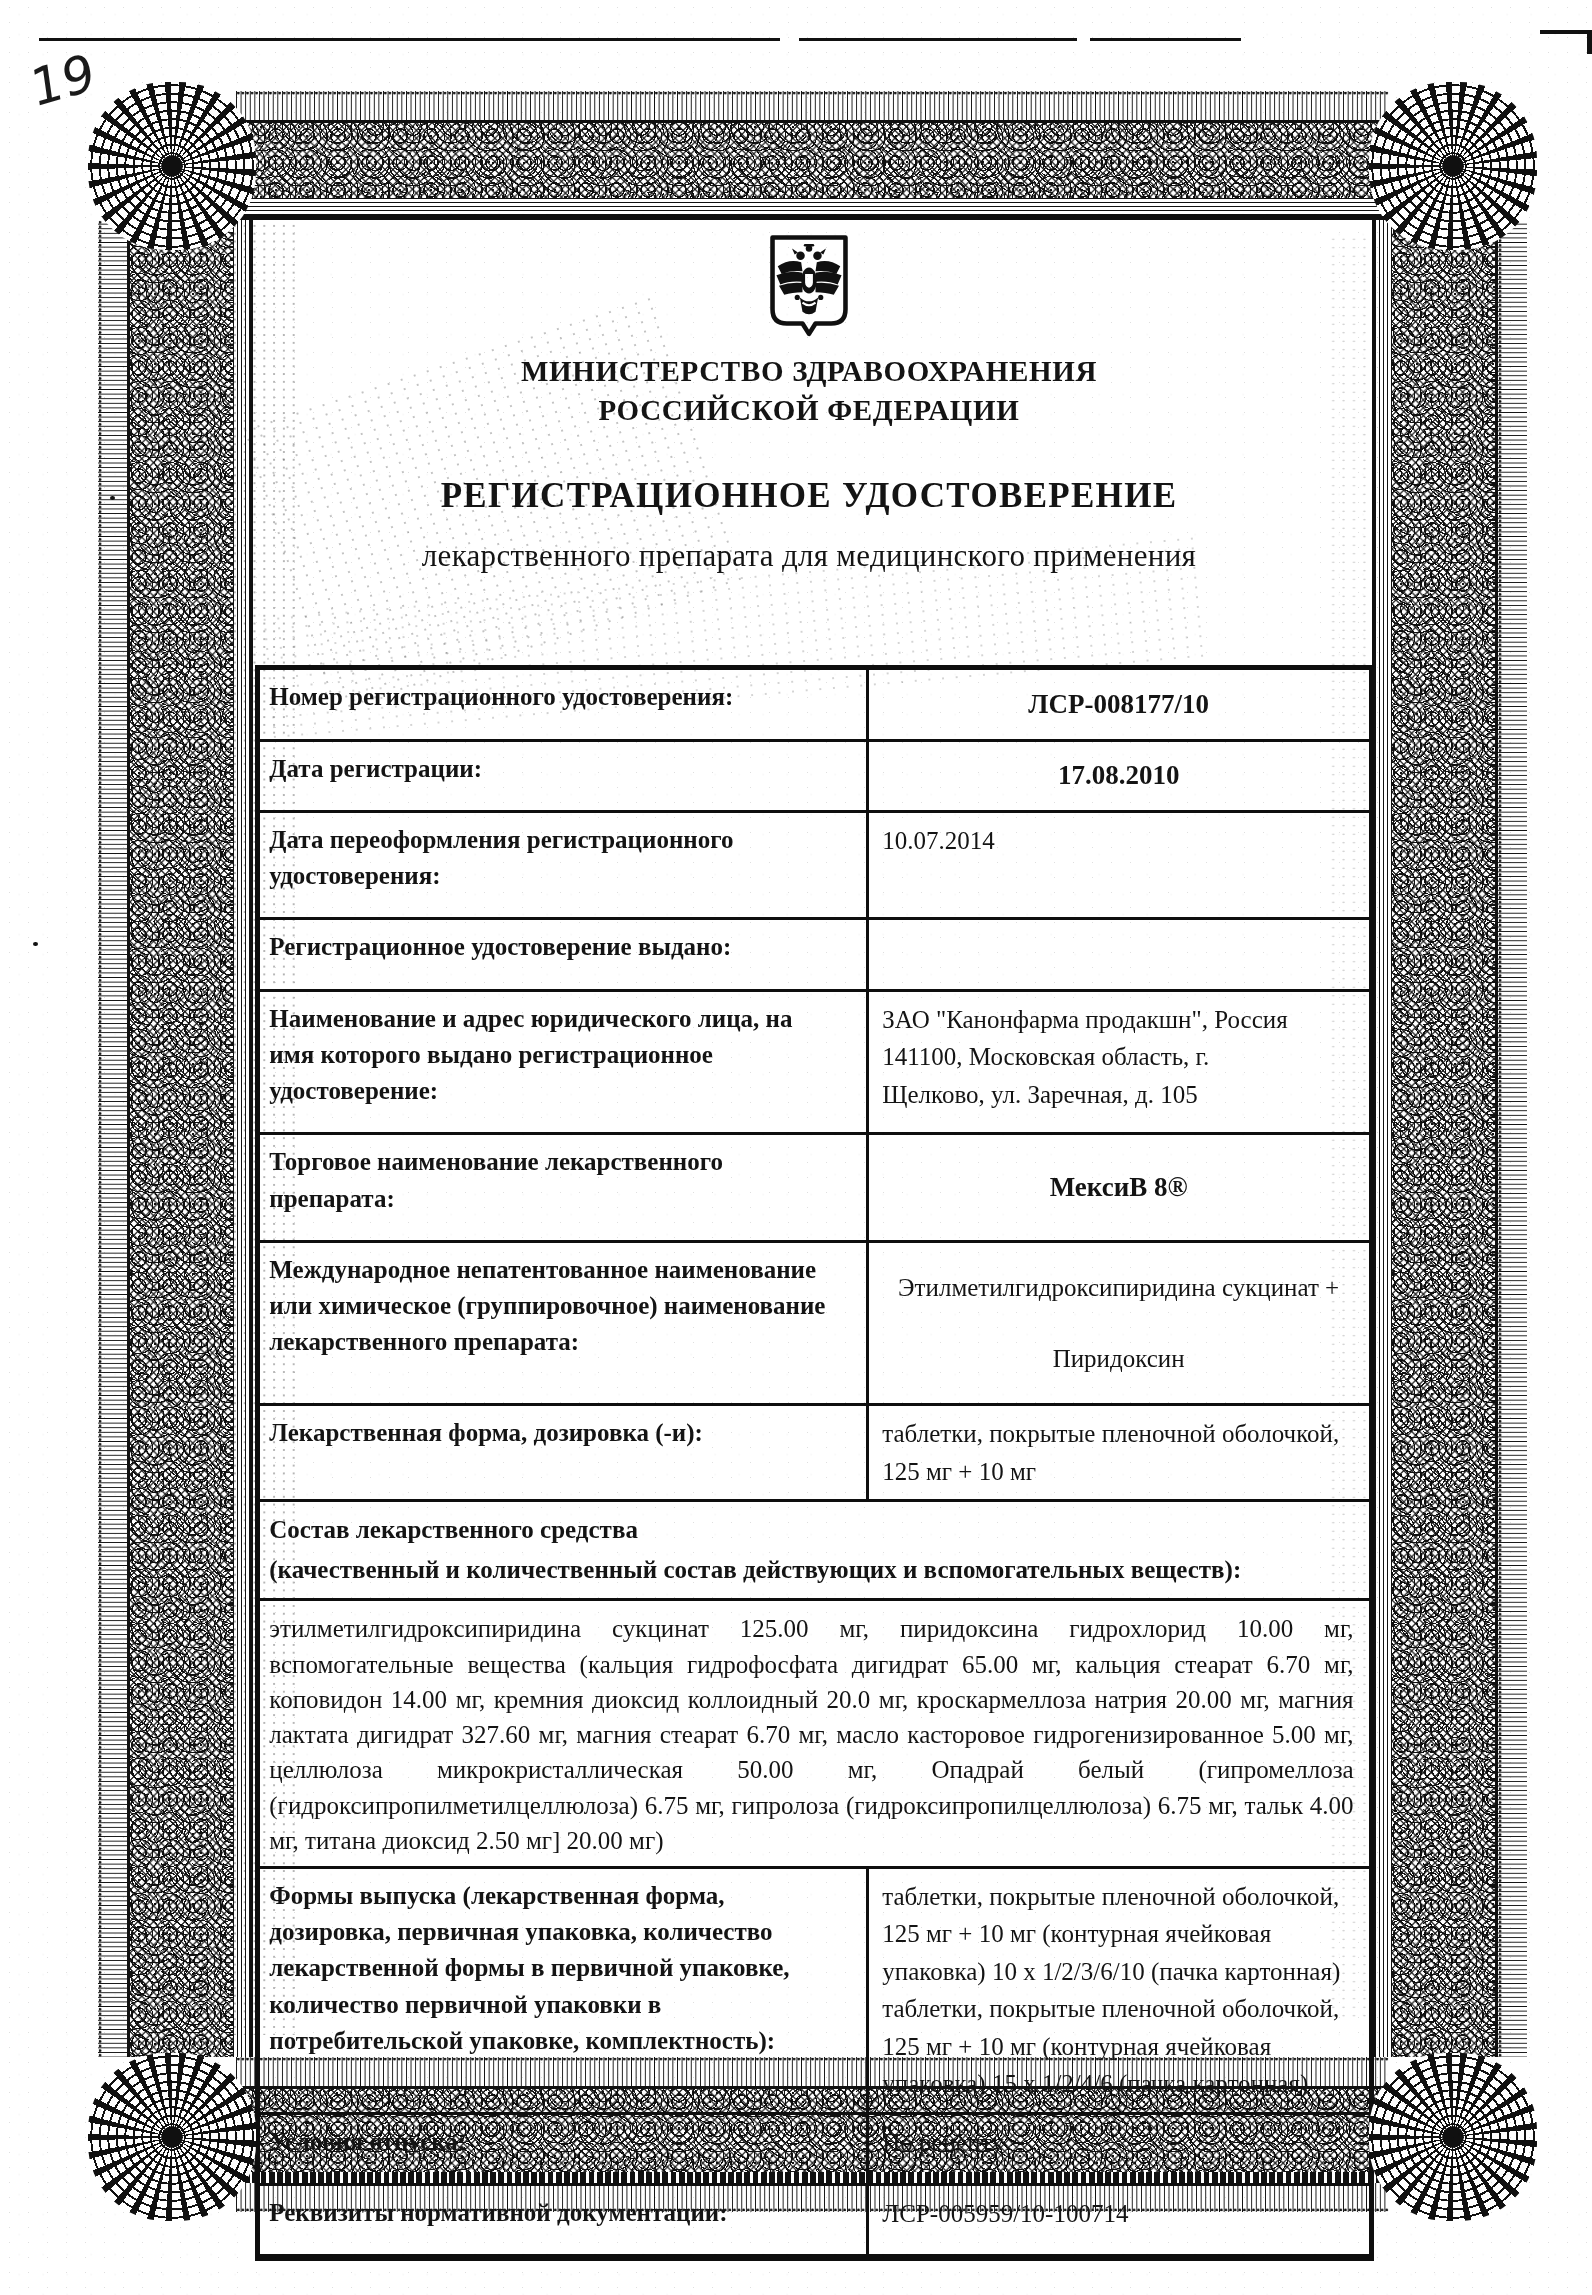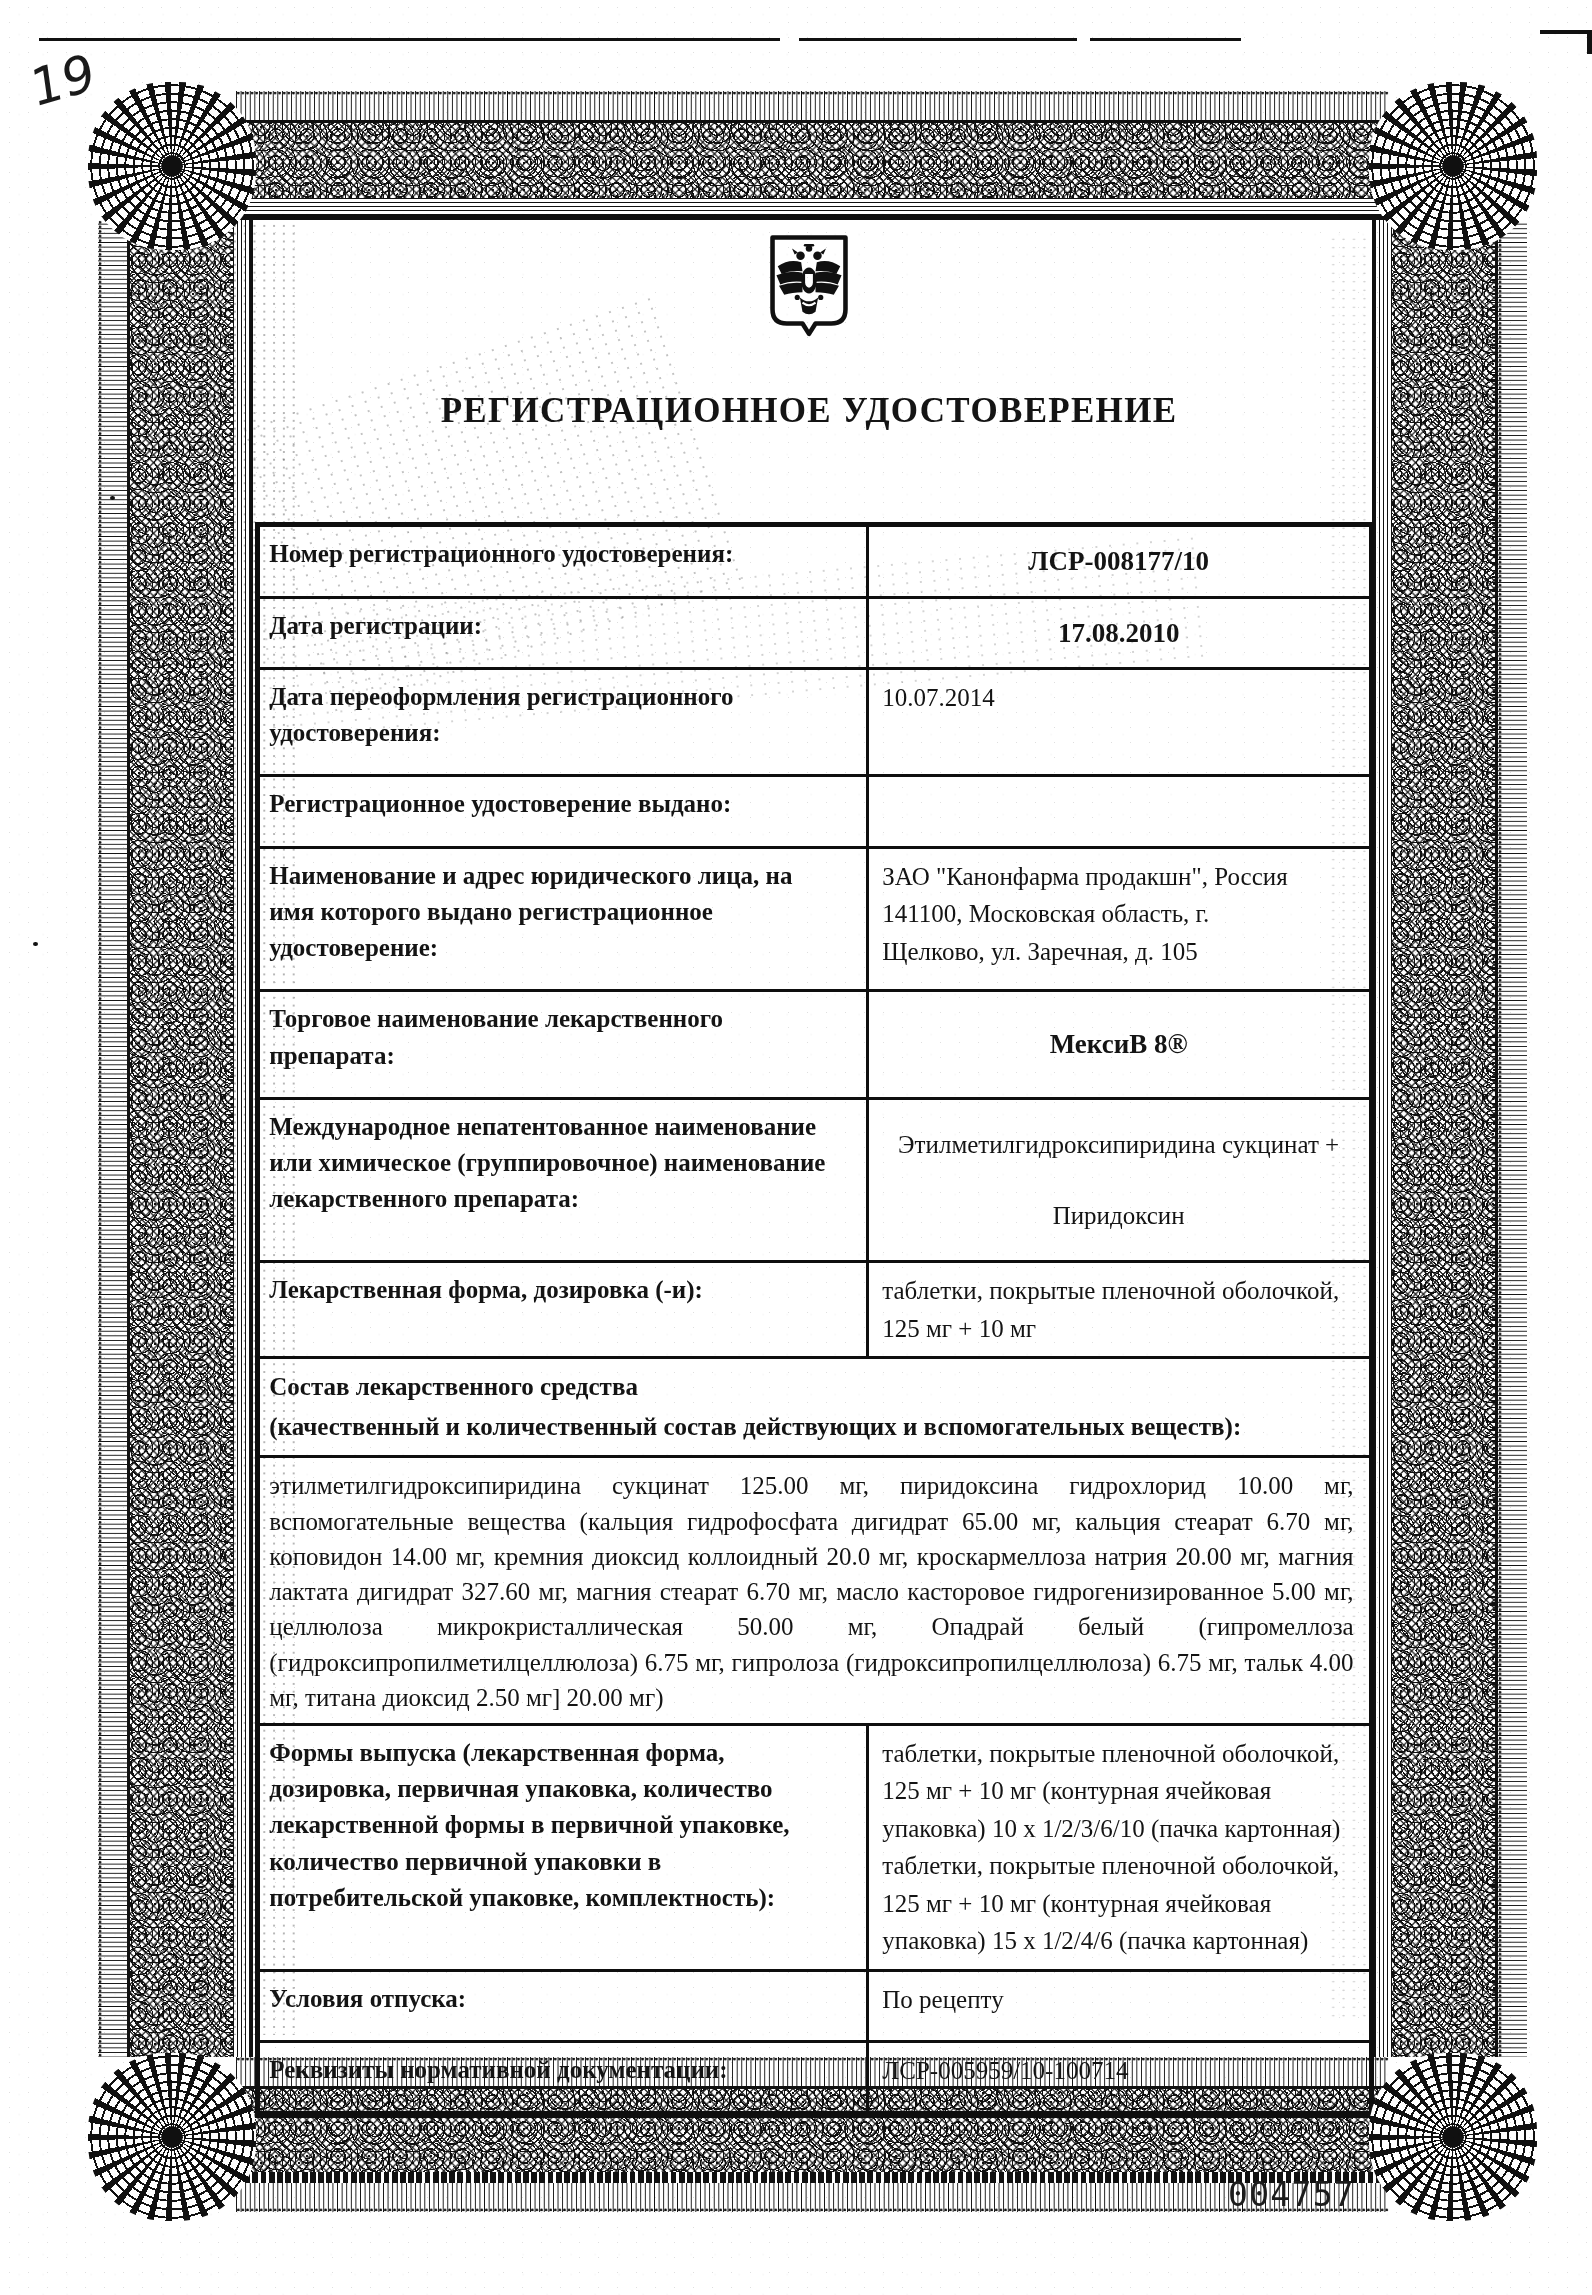--- a/index.html
+++ b/index.html
@@ -164,22 +164,27 @@
           <ellipse cx="66" cy="74" rx="12" ry="20"></ellipse>
           <path d="M52 100 Q66 112 80 100 L76 122 Q66 130 56 122 Z"></path>
           <circle cx="48" cy="100" r="4"></circle>
             <circle cx="84" cy="100" r="4"></circle>
         </g>
         <path d="M60 64 h12 v13 q0 6 -6 8 q-6 -2 -6 -8 z" fill="#ffffff"></path>
         <path d="M56 108 Q66 116 76 108" stroke="#ffffff" stroke-width="3" fill="none"></path>
       </svg>
     </div>
 
+    <div class="ministry">
+      <div>МИНИСТЕРСТВО ЗДРАВООХРАНЕНИЯ</div>
+      <div>РОССИЙСКОЙ ФЕДЕРАЦИИ</div>
+    </div>
 
     <div class="title">РЕГИСТРАЦИОННОЕ УДОСТОВЕРЕНИЕ</div>
+    <div class="subtitle">лекарственного препарата для медицинского применения</div>
 
     <div class="regtable">
 
       <div class="trow r0">
         <div class="cl">Номер регистрационного удостоверения:</div>
         <div class="cv vc vb">ЛСР-008177/10</div>
       </div>
 
       <div class="trow r1">
         <div class="cl">Дата регистрации:</div>

